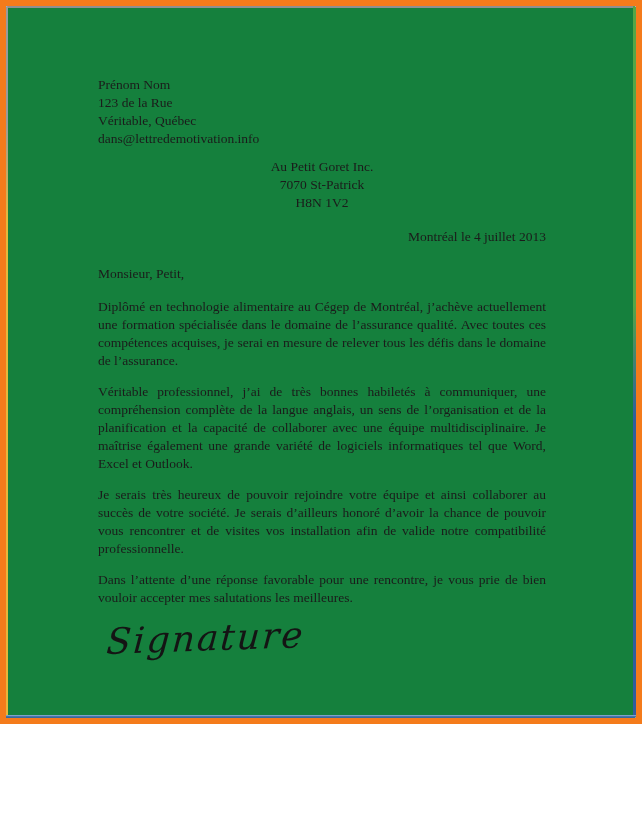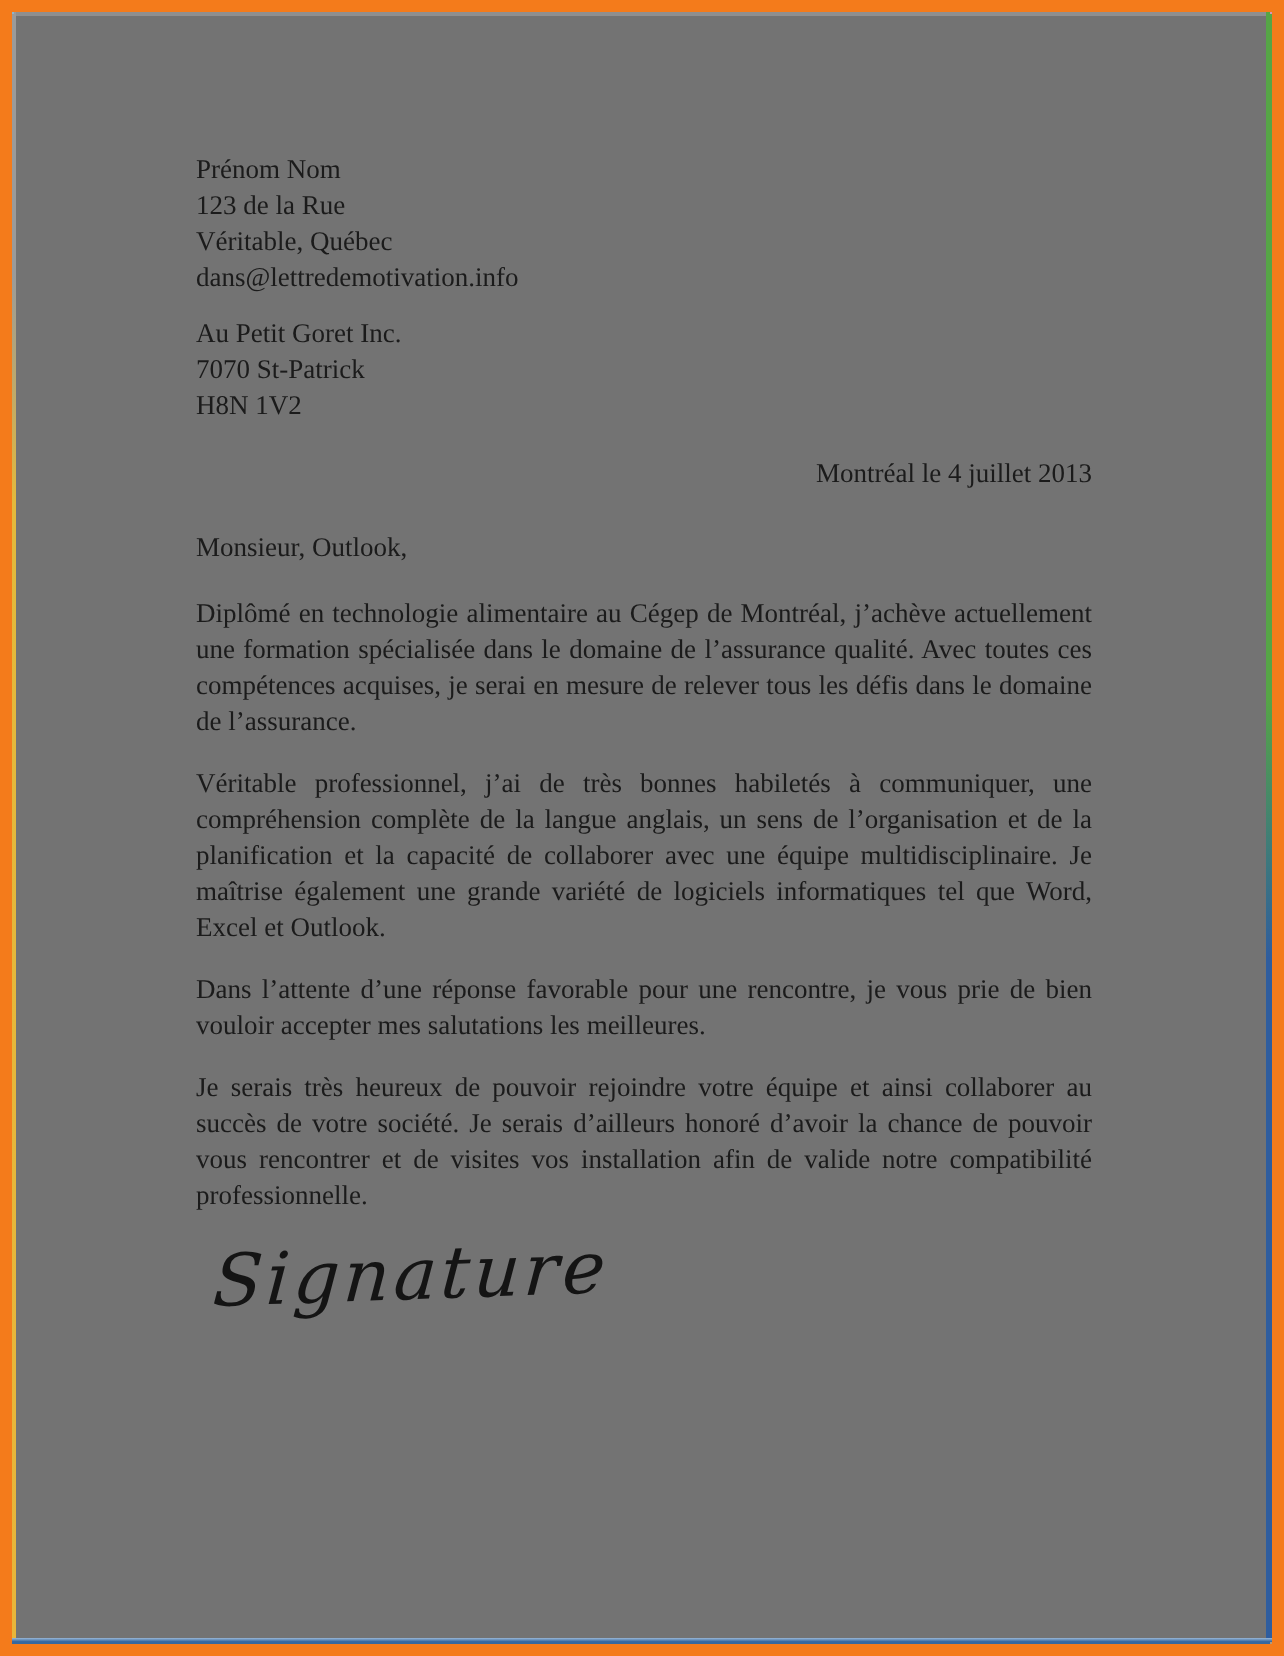--- a/index.html
+++ b/index.html
@@ -9,24 +9,24 @@
   }
   body {
     width: 642px;
     height: 828px;
     font-family: "Liberation Serif", serif;
     color: #1b1b1b;
   }
   .frame {
     position: relative;
     width: 642px;
-    height: 828px;
+    height: 724px;
     box-sizing: border-box;
     border: 6px solid #f47b1b;
-    background: #737373;
+    background: #15803d;
     overflow: hidden;
   }
   
   .accent-top {
     position: absolute; top: 0; left: 0; right: 0; height: 2px;
     background: #8f8f8f;
   }
   .accent-left {
     position: absolute; top: 0; bottom: 0; left: 0; width: 2px;
     background: linear-gradient(180deg, #9a9a9a 0%, #9a9a9a 16%, #e3b93c 30%, #e8b53a 100%);
@@ -47,21 +47,21 @@
   .content {
     position: absolute;
     top: 0; left: 0; right: 0; bottom: 0;
     box-sizing: border-box;
     padding: 70px 90px 0 92px;
     font-size: 13.5px;
     line-height: 18px;
   }
   .sender { margin-bottom: 10px; }
   .sender div, .recipient div { white-space: nowrap; }
-  .recipient { text-align: left; margin-bottom: 16px; }
+  .recipient { text-align: center; margin-bottom: 16px; }
   .date { text-align: right; margin-bottom: 19px; }
   .salutation { margin-bottom: 15px; }
   p.para {
     margin: 0 0 13px 0;
     text-align: justify;
   }
   .u {
     text-underline-offset: 2px;
   }
   .signature {
@@ -98,26 +98,26 @@
     </div>
 
     <div class="recipient">
       <div>Au Petit Goret Inc.</div>
       <div>7070 St-Patrick</div>
       <div>H8N 1V2</div>
     </div>
 
     <div class="date">Montréal le 4 juillet 2013</div>
 
-    <div class="salutation">Monsieur, Outlook,</div>
+    <div class="salutation">Monsieur, Petit,</div>
 
     <p class="para">Diplômé en technologie alimentaire au Cégep de Montréal, j’achève actuellement une formation spécialisée dans le domaine de l’assurance qualité. Avec toutes ces compétences acquises, je serai en mesure de relever tous les défis dans le domaine de l’assurance.</p>
 
     <p class="para"><span>Véritable professionnel, j’ai de très bonnes habiletés à communiquer, une compréhension </span><span class="u">complète de la langue anglais, un sens de l’organisation et de la planification et la capacité de collaborer avec une équipe multidisciplinaire. Je maîtrise également une grande variété de logiciels informatiques</span><span> tel que Word, Excel et Outlook.</span></p>
 
+    <p class="para">Je serais très heureux de pouvoir rejoindre votre équipe et ainsi collaborer au succès de votre société. Je serais d’ailleurs honoré d’avoir la chance de pouvoir vous rencontrer et de visites vos installation afin de valide notre compatibilité professionnelle.</p>
+
     <p class="para">Dans l’attente d’une réponse favorable pour une rencontre, je vous prie de bien vouloir accepter mes salutations les meilleures.</p>
-
-    <p class="para">Je serais très heureux de pouvoir rejoindre votre équipe et ainsi collaborer au succès de votre société. Je serais d’ailleurs honoré d’avoir la chance de pouvoir vous rencontrer et de visites vos installation afin de valide notre compatibilité professionnelle.</p>
 
     <div class="signature">Signature</div>
 
   </div>
 </div>
 
 </body></html>

